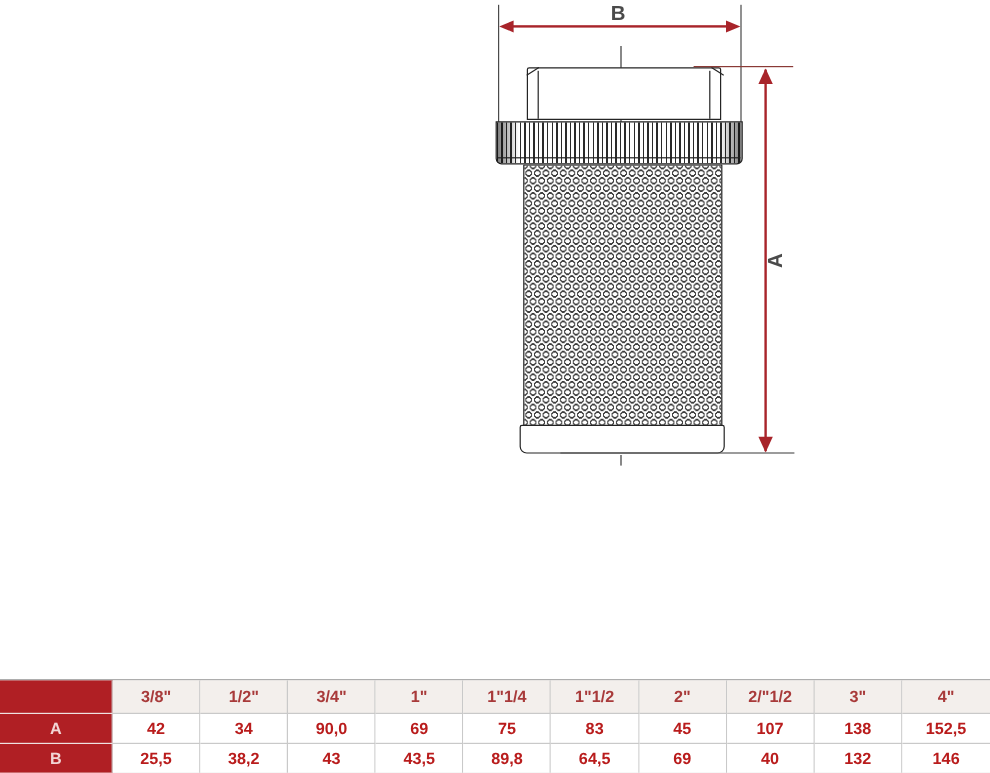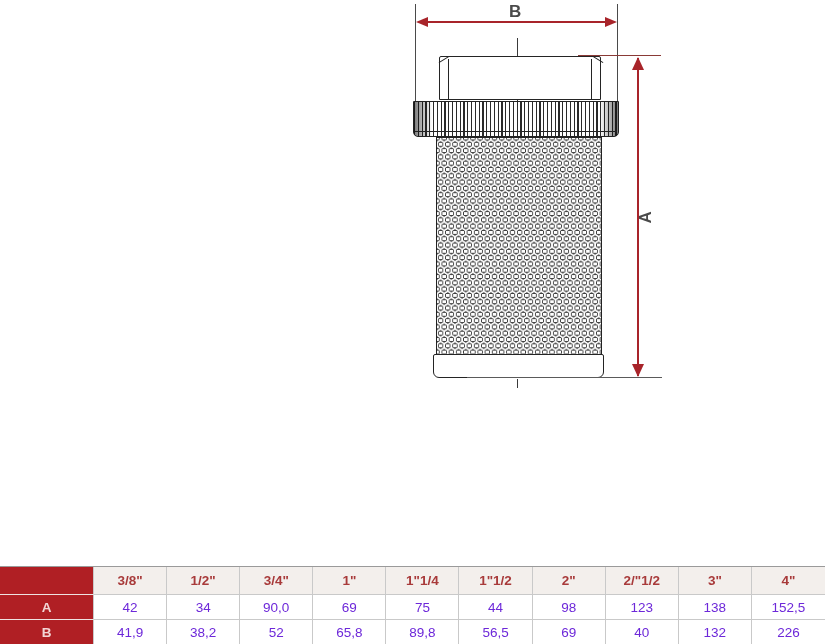--- a/index.html
+++ b/index.html
@@ -82,21 +82,21 @@
     position:absolute;left:0;top:566px;width:825px;height:78px;
     border-top:1px solid #9a9a9a;
     display:grid;
     grid-template-columns:94px repeat(10,1fr);
     grid-template-rows:28px 25px 25px;
     font-size:13.5px;
   }
   .cell{
     display:flex;align-items:center;justify-content:center;
     border-right:1px solid #c9c9c9;border-bottom:1px solid #c9c9c9;
-    background:#fff;color:#6d28d9;
+    background:#fff;color:#b91c1c;font-weight:bold;
   }
   .cell:nth-child(11n){border-right:none;}
   .cell.corner,.cell.rowlabel{
     background:#b01f24;border-right:1px solid #c9c9c9;border-bottom:1px solid #efe2e2;
     color:#f2d5d5;font-weight:700;
   }
   .cell.sizehead{
     background:#f3efec;color:#a83a3a;font-weight:700;
   }
 </style>
@@ -149,29 +149,29 @@
     <div class="cell sizehead">2"</div>
     <div class="cell sizehead">2/"1/2</div>
     <div class="cell sizehead">3"</div>
     <div class="cell sizehead">4"</div>
     <div class="cell rowlabel">A</div>
     <div class="cell value">42</div>
     <div class="cell value">34</div>
     <div class="cell value">90,0</div>
     <div class="cell value">69</div>
     <div class="cell value">75</div>
-    <div class="cell value">44</div>
-    <div class="cell value">98</div>
-    <div class="cell value">123</div>
+    <div class="cell value">83</div>
+    <div class="cell value">45</div>
+    <div class="cell value">107</div>
     <div class="cell value">138</div>
     <div class="cell value">152,5</div>
     <div class="cell rowlabel">B</div>
-    <div class="cell value">41,9</div>
+    <div class="cell value">25,5</div>
     <div class="cell value">38,2</div>
-    <div class="cell value">52</div>
-    <div class="cell value">65,8</div>
+    <div class="cell value">43</div>
+    <div class="cell value">43,5</div>
     <div class="cell value">89,8</div>
-    <div class="cell value">56,5</div>
+    <div class="cell value">64,5</div>
     <div class="cell value">69</div>
     <div class="cell value">40</div>
     <div class="cell value">132</div>
-    <div class="cell value">226</div>
+    <div class="cell value">146</div>
   </div>
 
 </body></html>

